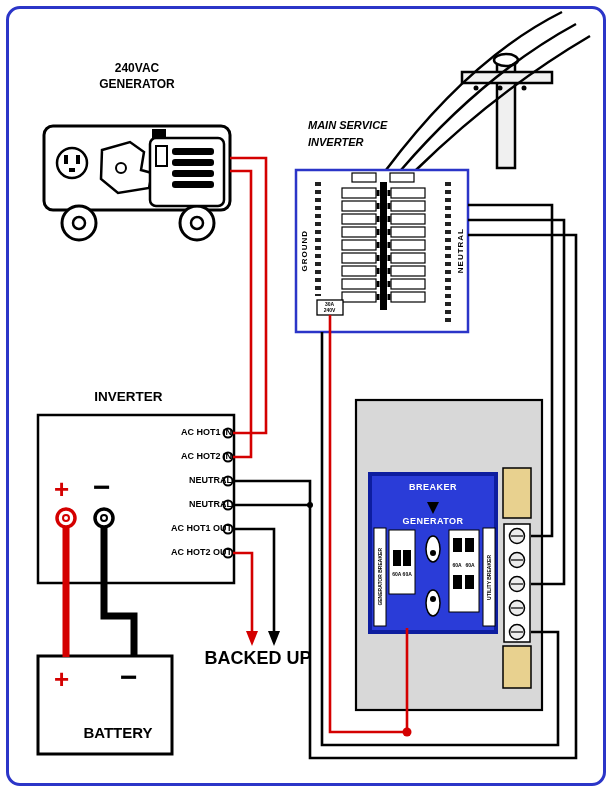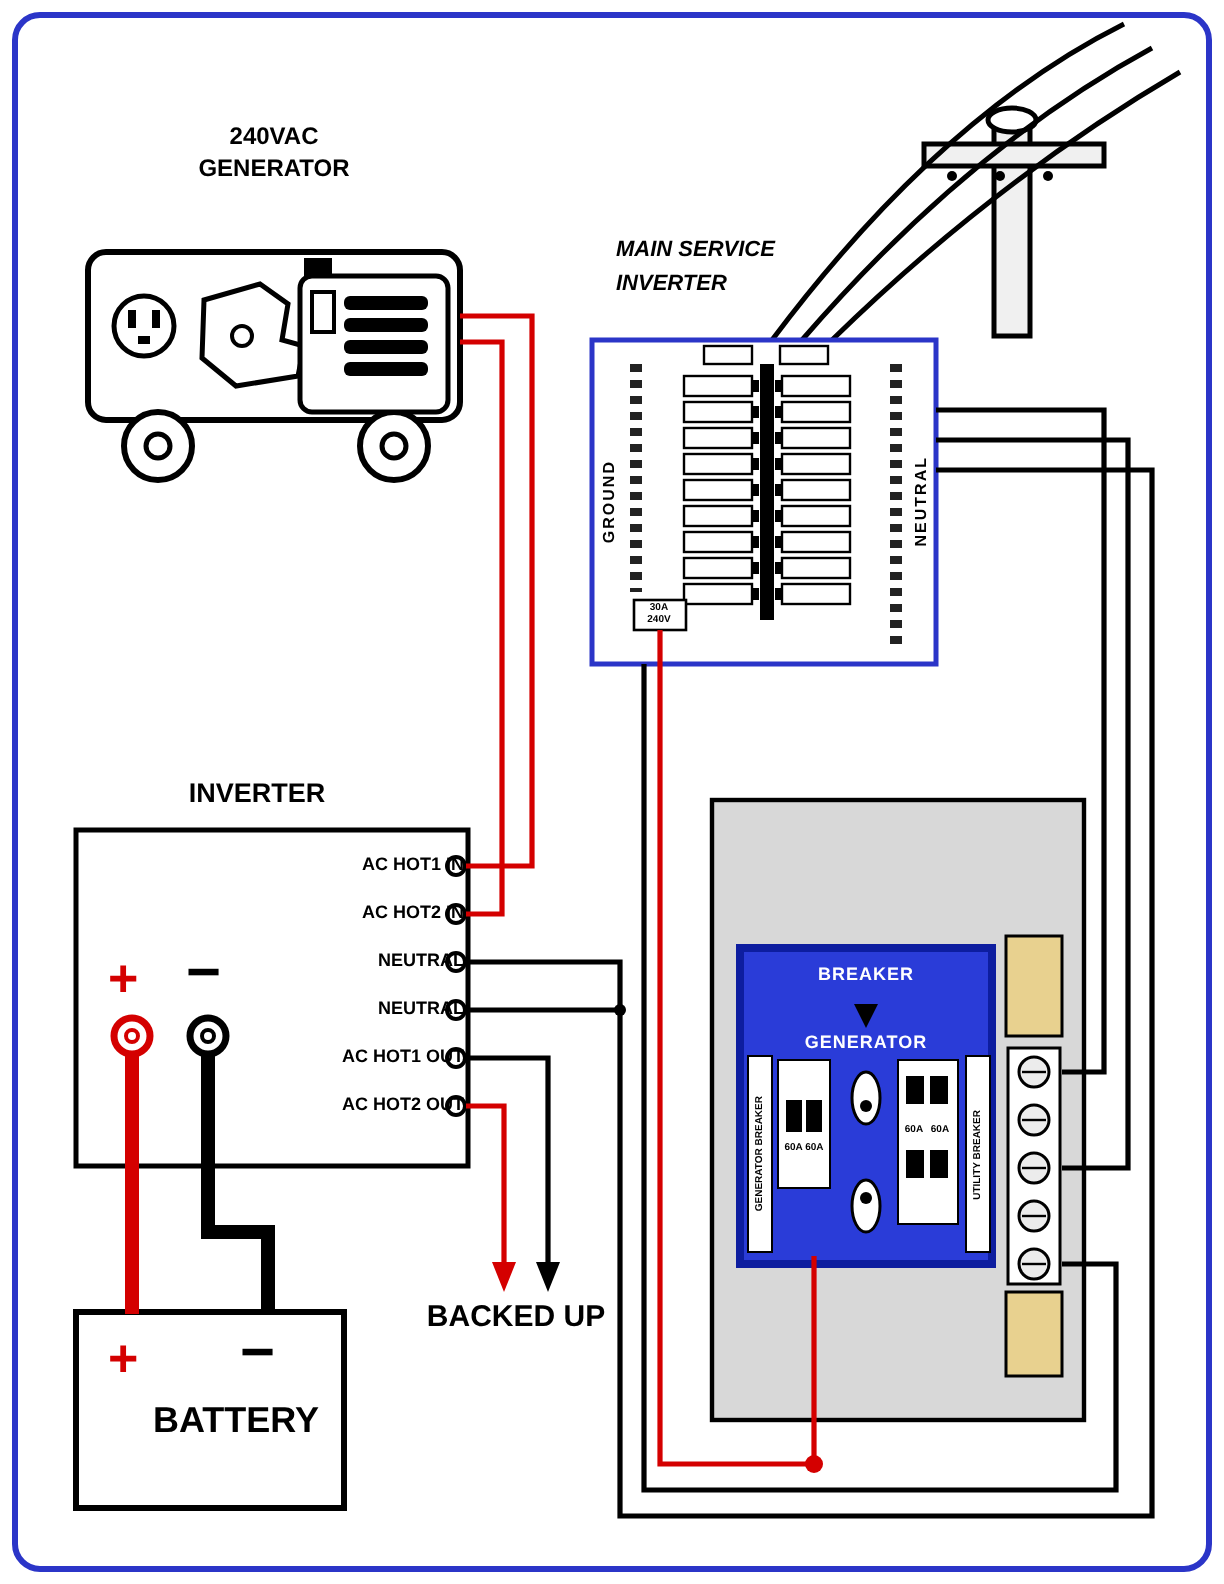--- a/index.html
+++ b/index.html
@@ -196,23 +196,23 @@
   <div class="term" style="top:475px;">NEUTRAL</div>
   <div class="term" style="top:499px;">NEUTRAL</div>
   <div class="term" style="top:523px;">AC HOT1 OUT</div>
   <div class="term" style="top:547px;">AC HOT2 OUT</div>
 
   <div class="lbl" style="left:54px;top:474px;font-size:26px;color:#d40000;">+</div>
   <div class="lbl" style="left:93px;top:470px;font-size:30px;">−</div>
 
   <div class="lbl" style="left:54px;top:664px;font-size:26px;color:#d40000;">+</div>
   <div class="lbl" style="left:120px;top:660px;font-size:30px;">−</div>
-  <div class="lbl center" style="left:38px;top:700px;width:160px;font-size:18px;">BATTERY</div>
-
-  <div class="lbl center" style="left:188px;top:650px;width:140px;font-size:15px;line-height:17px;">
+  <div class="lbl center" style="left:38px;top:724px;width:160px;font-size:15px;">BATTERY</div>
+
+  <div class="lbl center" style="left:188px;top:650px;width:140px;font-size:18px;line-height:17px;">
     <div>BACKED UP</div>
   </div>
 
   <div class="lbl center" style="left:370px;top:482px;width:126px;font-size:9px;color:#fff;letter-spacing:0.5px;">BREAKER</div>
   <div class="lbl center" style="left:370px;top:516px;width:126px;font-size:9px;color:#fff;letter-spacing:0.5px;">GENERATOR</div>
 
   <div class="vwrap" style="left:373px;top:529px;width:14px;height:96px;font-size:5px;">
     <span class="vtext">GENERATOR BREAKER</span>
   </div>
   <div class="vwrap" style="left:482px;top:529px;width:14px;height:96px;font-size:5px;">

